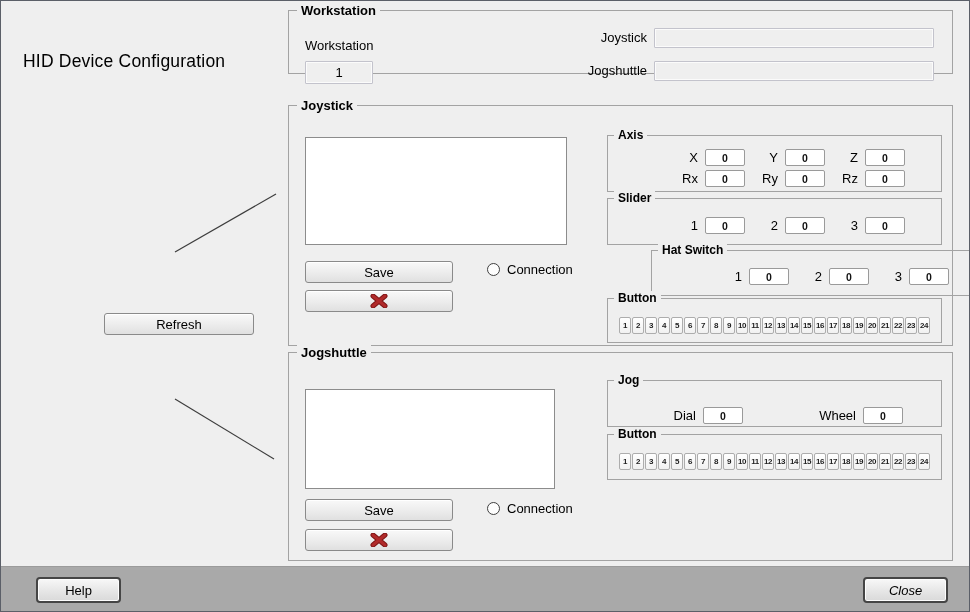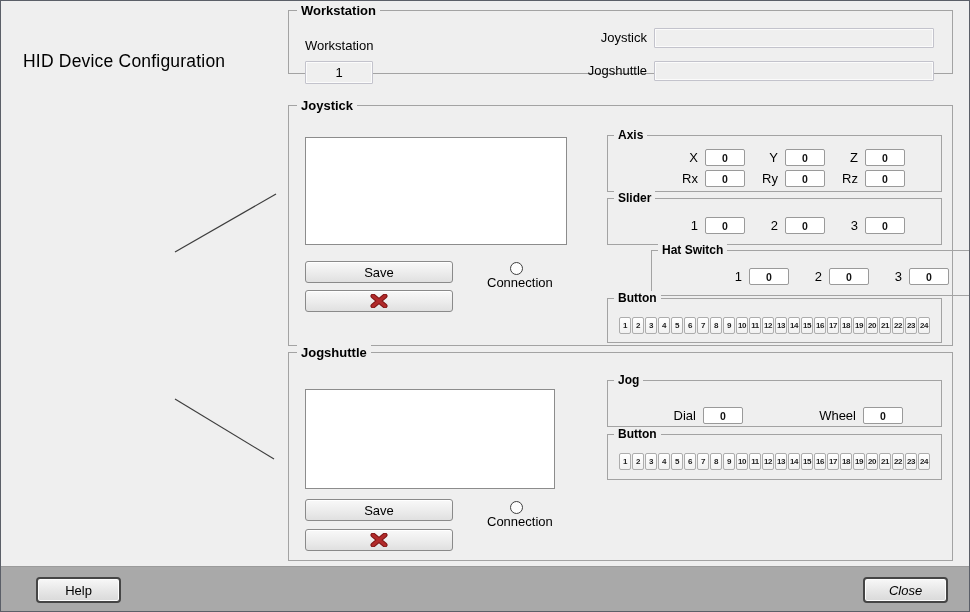--- a/index.html
+++ b/index.html
@@ -46,21 +46,21 @@
     display:flex; align-items:center; font-size:13px;
   }
   .dfield.centered { justify-content:center; }
 
   .listbox { position:absolute; background:#ffffff; border:1px solid #8c8c8c; }
 
   .field-label-right { position:absolute; font-size:13px; text-align:right; }
   .plain-label { position:absolute; font-size:13px; white-space:nowrap; }
 
   
-  .radio-row { position:absolute; display:flex; align-items:center;flex-direction:column; }
+  .radio-row { position:absolute; display:flex; align-items:center; }
   .radio-circle {
     width:13px; height:13px; border-radius:50%;
     border:1px solid #3f3f3f; background:#fdfdfd; margin-right:7px;
   }
   .radio-row span.radio-text { font-size:13px; }
 
   
   .vrow { position:absolute; display:flex; flex-wrap:wrap; row-gap:4px; }
   .vrow3 { left:57px; width:242px; }
   .vcell { display:flex; width:80px; align-items:center; justify-content:flex-end; }
@@ -95,20 +95,23 @@
 
 <div class="window">
 
   <div class="app-title">HID Device Configuration</div>
 
   <svg class="lines-overlay" viewBox="0 0 968 610">
     <line x1="174" y1="251" x2="275" y2="193" stroke="#3d3d3d" stroke-width="1.2"></line>
     <line x1="174" y1="398" x2="273" y2="458" stroke="#3d3d3d" stroke-width="1.2"></line>
   </svg>
 
+  <div class="btn" style="left:103px; top:312px; width:150px; height:22px;">
+    <span>Refresh</span>
+  </div>
 
   <div class="groupbox" style="left:287px; top:9px; width:665px; height:64px;padding-left:28px;">
     <span class="gb-label">Workstation</span>
 
     <span class="plain-label" style="left:16px; top:27px;">Workstation</span>
     <div class="dfield centered" style="left:16px; top:50px; width:68px; height:23px;">
       <span>1</span>
     </div>
 
     <span class="field-label-right" style="left:258px; top:19px; width:100px;">Joystick</span>

